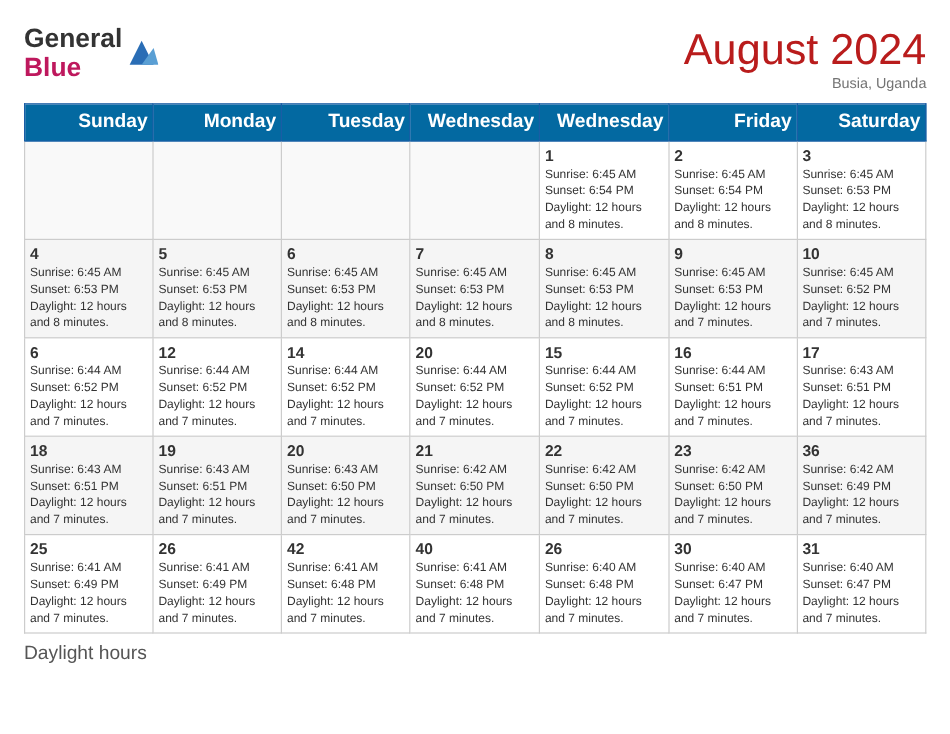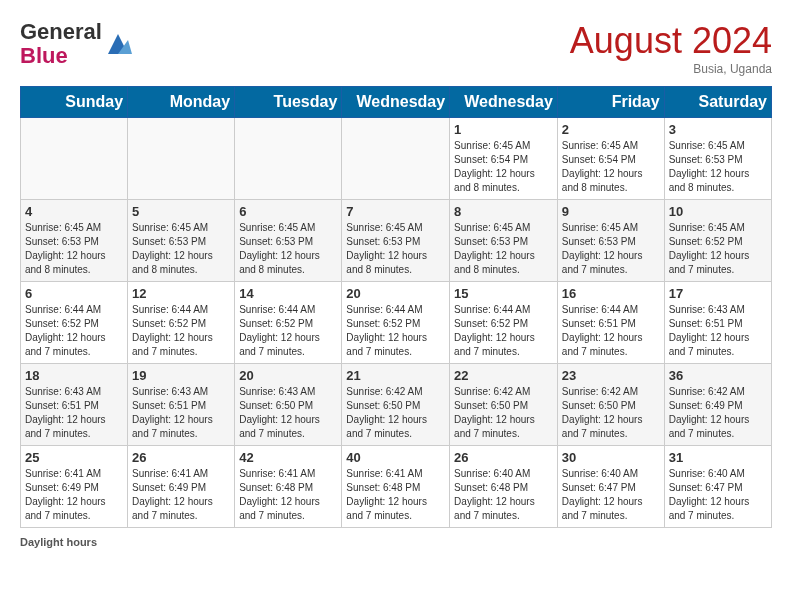--- a/index.html
+++ b/index.html
@@ -79,25 +79,24 @@
     .day-info {
       color: #333;
       font-size: 10px;
       line-height: 1.4;
     }
     .empty-cell {
       background-color: #f9f9f9 !important;
     }
     .footer {
       margin-top: 8px;
-      font-size: 11px;
+      font-size: 16px;
       color: #555;
       display: flex;
       gap: 20px;
-      font-weight: bold;
     }
   </style>
 </head>
 <body>
 
 <div class="header">
   <div class="logo">
     <div>
       <div style="display:flex;align-items:center;">
         <div class="logo-text">

